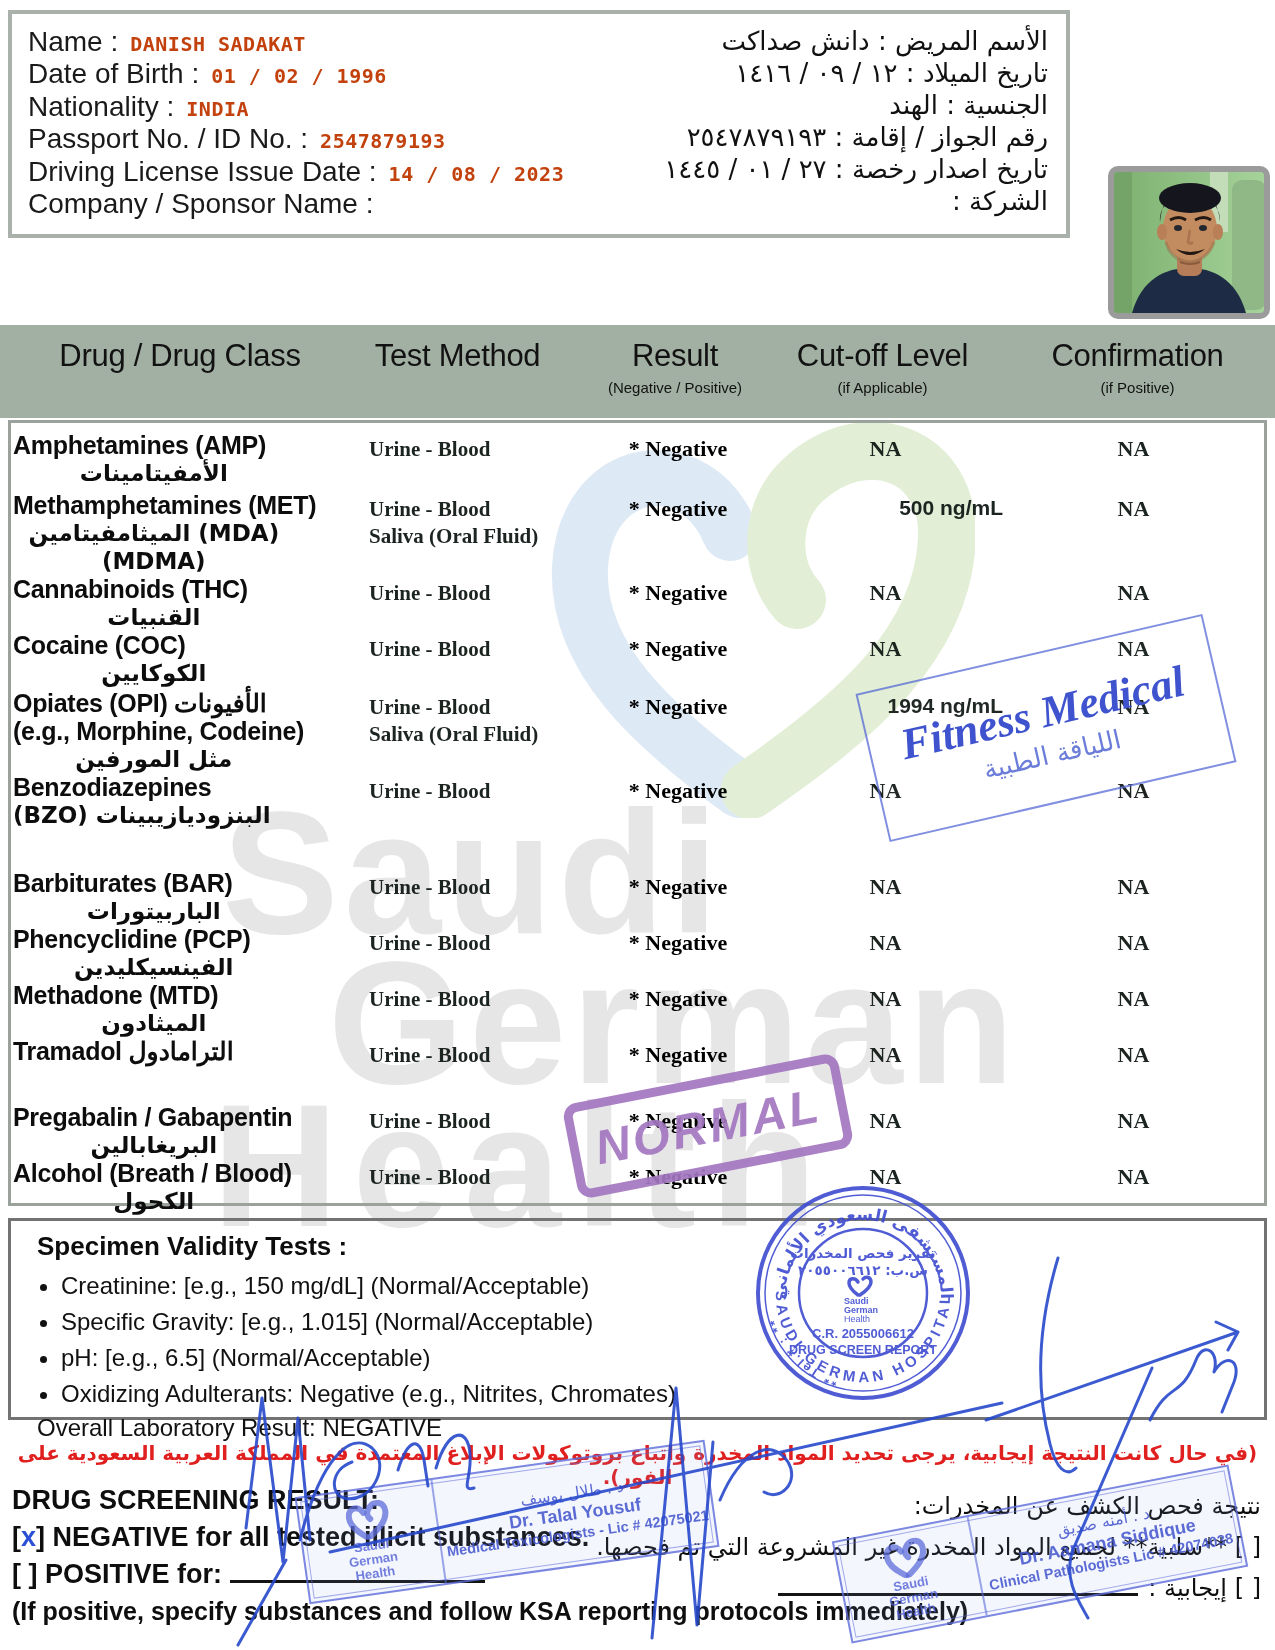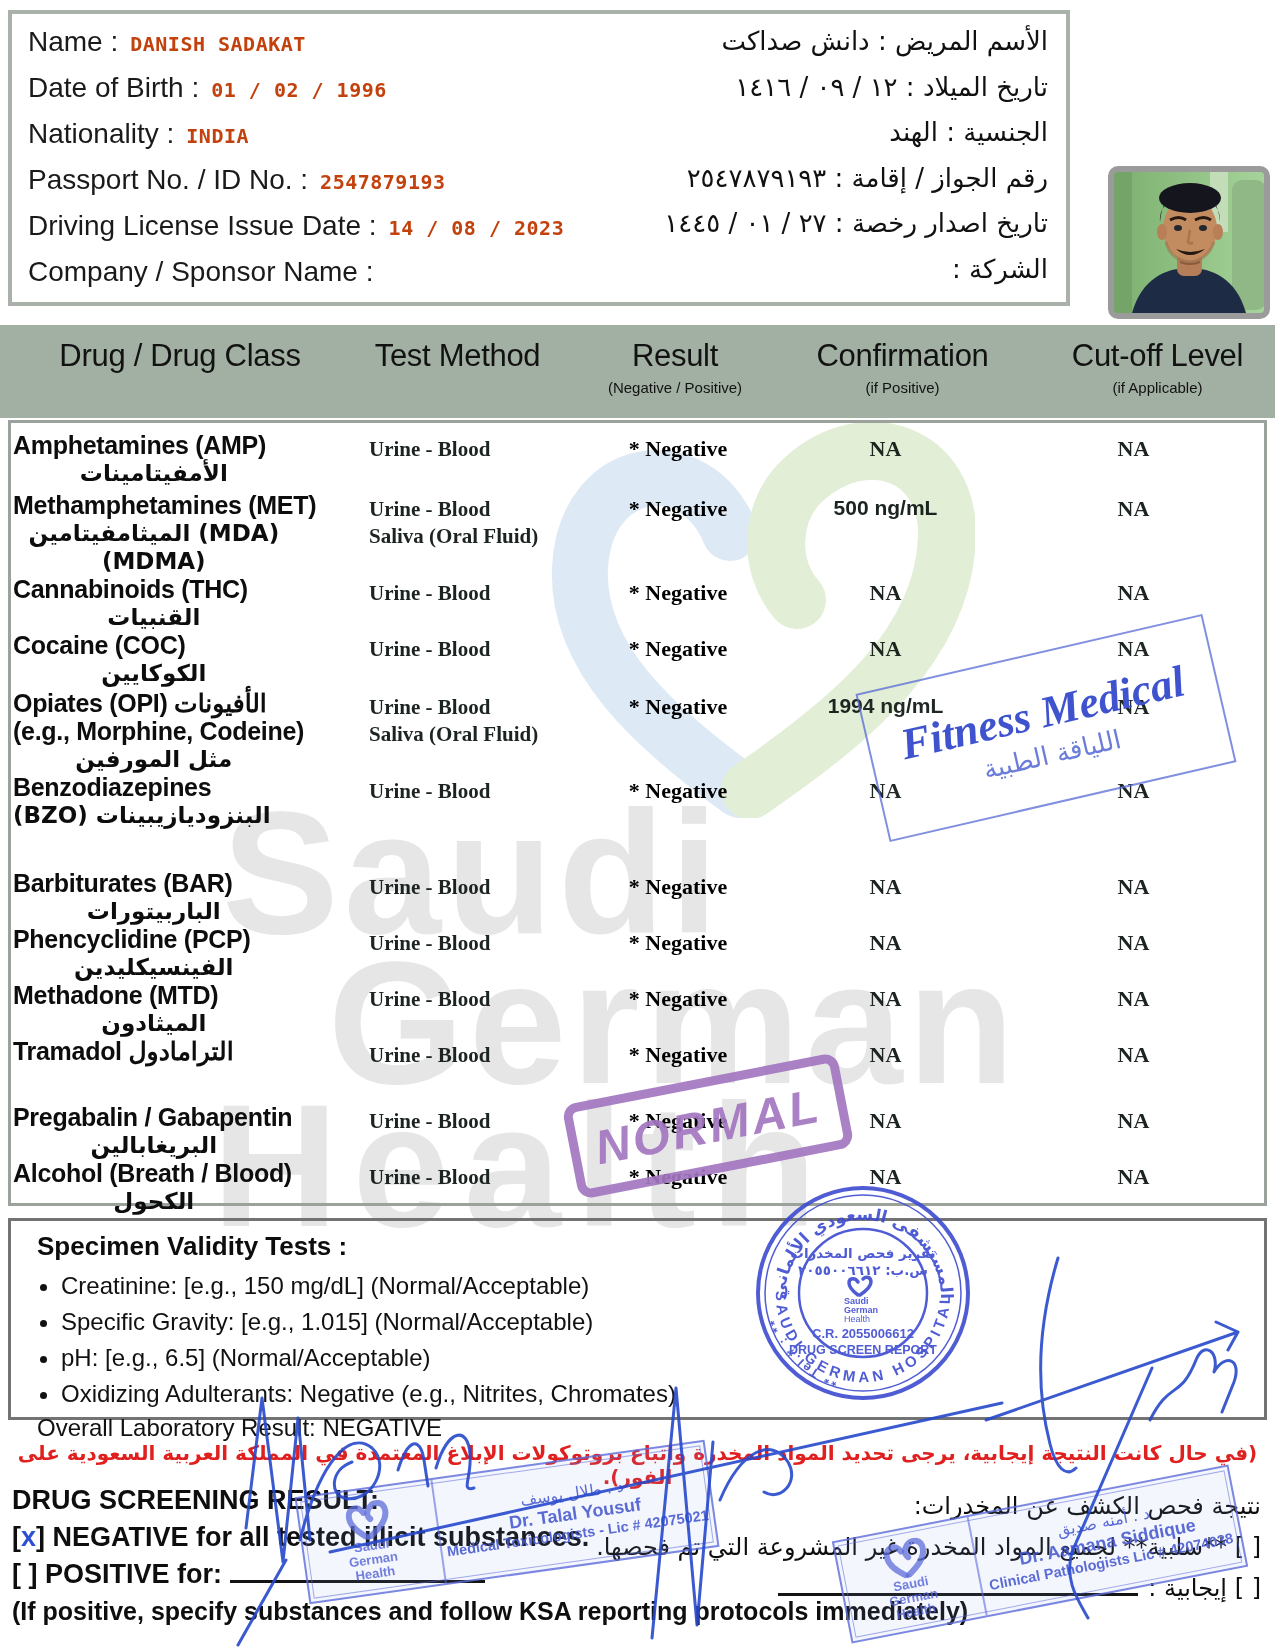--- a/index.html
+++ b/index.html
@@ -8,21 +8,21 @@
 
   
   .wm-layer{position:absolute;inset:0;z-index:1;pointer-events:none;}
   .wm-word{position:absolute;font-weight:700;font-size:175px;color:#e6e6e6;letter-spacing:5px;line-height:1;}
   .wm-saudi{left:222px;top:785px;}
   .wm-german{left:328px;top:935px;}
   .wm-health{left:212px;top:1078px;letter-spacing:14px;}
   .wm-heart{position:absolute;left:545px;top:418px;}
 
   
-  .pbox{position:absolute;left:8px;top:10px;width:1062px;height:296px;border:4px solid #aab1aa;
+  .pbox{position:absolute;left:8px;top:10px;width:1062px;height:228px;border:4px solid #aab1aa;
         background:#fff;z-index:2;display:flex;box-sizing:border-box;}
   .pen{flex:1;display:flex;flex-direction:column;justify-content:space-between;padding:12px 0 14px 16px;}
   .p-row{display:flex;align-items:baseline;gap:12px;white-space:nowrap;}
   .p-label{font-size:28px;color:#1a1a1a;}
   .p-value{font-family:"DejaVu Sans Mono",monospace;font-weight:700;font-size:20px;color:#c2410c;letter-spacing:.5px;}
   .par{width:420px;direction:rtl;display:flex;flex-direction:column;justify-content:space-between;
        padding:12px 18px 18px 0;font-family:"DejaVu Sans",sans-serif;}
   .p-ar-row{font-size:26px;color:#111;white-space:nowrap;}
 
   
@@ -47,21 +47,21 @@
   .trow{display:flex;}
   .cell{box-sizing:border-box;}
   .drug{width:322px;padding-left:2px;}
   .den{font-weight:700;font-size:25px;line-height:28px;color:#0d0d0d;letter-spacing:-.3px;}
   .dar{font-family:"DejaVu Sans",sans-serif;font-weight:700;font-size:23px;line-height:28px;color:#0d0d0d;text-align:center;width:88%;}
   .dar.left{text-align:left;width:auto;}
   .method{width:255px;padding:5px 0 0 36px;font-family:"Liberation Serif",serif;font-weight:700;
           font-size:21px;line-height:27px;color:#1c2420;}
   .result{width:180px;text-align:center;padding-top:5px;font-family:"Liberation Serif",serif;font-weight:700;font-size:22px;color:#000000;}
   .cut{width:235px;text-align:center;padding-top:5px;font-family:"Liberation Serif",serif;font-weight:700;font-size:22px;color:#1c2420;}
-  .cut.unit{font-family:"Liberation Sans",sans-serif;font-size:21px;}
+  .cut.unit{font-family:"Liberation Sans",sans-serif;font-size:21px;text-align:right;}
   .conf{flex:1;text-align:center;padding-top:5px;font-family:"Liberation Serif",serif;font-weight:700;font-size:22px;color:#1c2420;}
   .trow:nth-child(1){min-height:60px}.trow:nth-child(2){min-height:62px}
   .trow:nth-child(3){min-height:56px}.trow:nth-child(4){min-height:58px}
   .trow:nth-child(5){min-height:84px}.trow:nth-child(6){min-height:76px}
   .trow:nth-child(7){min-height:56px;margin-top:20px}.trow:nth-child(8){min-height:56px}
   .trow:nth-child(9){min-height:56px}.trow:nth-child(10){min-height:54px}
   .trow:nth-child(11){min-height:56px;margin-top:12px}.trow:nth-child(12){min-height:66px}
 
   
   .sbox{position:absolute;left:8px;top:1218px;width:1259px;height:202px;border:3px solid #737373;
@@ -201,27 +201,27 @@
       <div class="th c0">
         <div class="th-main">Drug / Drug Class</div>
       </div>
       <div class="th c1">
         <div class="th-main">Test Method</div>
       </div>
       <div class="th c2">
         <div class="th-main">Result</div>
         <div class="th-sub">(Negative / Positive)</div>
       </div>
+      <div class="th c3">
+        <div class="th-main">Cut-off Level</div>
+        <div class="th-sub">(if Applicable)</div>
+      </div>
       <div class="th c4">
         <div class="th-main">Confirmation</div>
         <div class="th-sub">(if Positive)</div>
-      </div>
-      <div class="th c3">
-        <div class="th-main">Cut-off Level</div>
-        <div class="th-sub">(if Applicable)</div>
       </div>
     </div>
 
   <div class="tbox">
       <div class="trow">
         <div class="cell drug">
           <div class="den">Amphetamines (AMP)</div>
           <div class="dar">الأمفيتامينات</div>
         </div>
         <div class="cell method">

